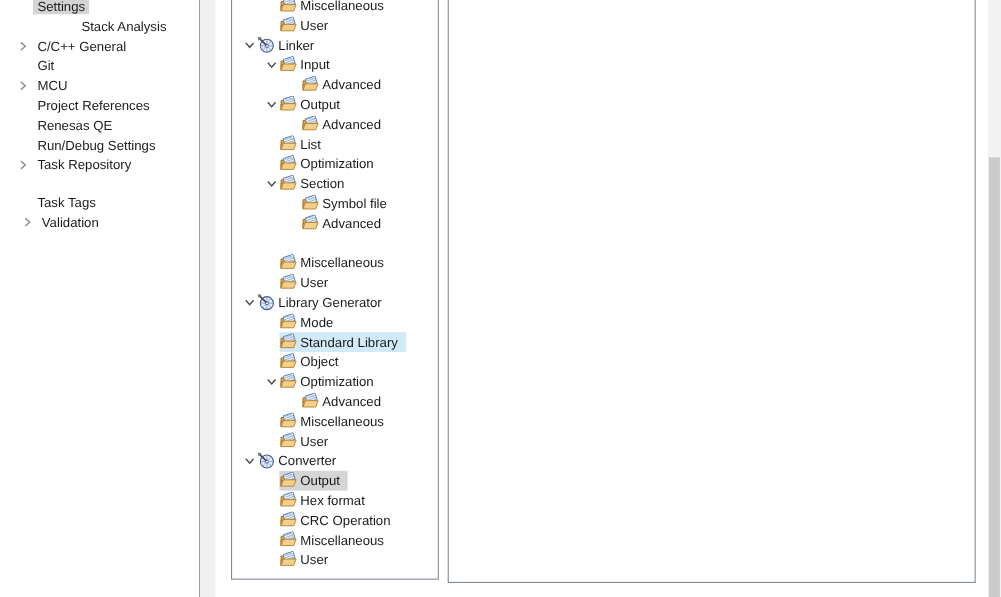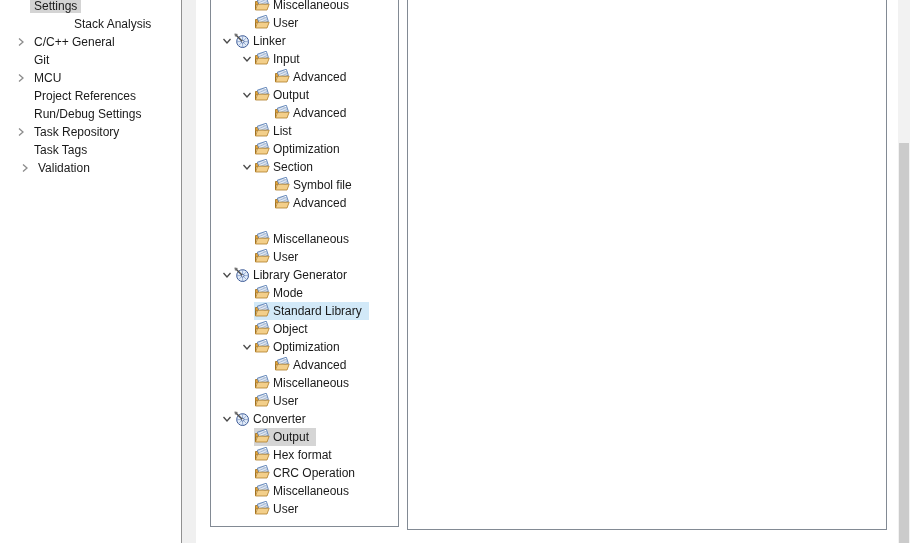--- a/index.html
+++ b/index.html
@@ -70,31 +70,35 @@
           </svg>
         </span>
         <span class="slabel">MCU</span>
       </div>
       <div class="srow" style="padding-left: 12px;">
         <span class="arrow-slot"></span>
         <span class="slabel">Project References</span>
       </div>
       <div class="srow" style="padding-left: 12px;">
         <span class="arrow-slot"></span>
+        <span class="slabel">Renesas QE</span>
+      </div>
+      <div class="srow" style="padding-left: 12px;">
+        <span class="arrow-slot"></span>
         <span class="slabel">Run/Debug Settings</span>
       </div>
       <div class="srow" style="padding-left: 12px;">
         <span class="arrow-slot">
           <svg width="12" height="12" viewBox="0 0 12 12">
             <path d="M4 2.5 L8 6 L4 9.5" fill="none" stroke="#8c8c8c" stroke-width="1.3"></path>
           </svg>
         </span>
         <span class="slabel">Task Repository</span>
       </div>
-      <div class="srow" style="padding-left: 12px;">
+      <div class="srow" style="padding-left: 12px; margin-top: 16px;">
         <span class="arrow-slot"></span>
         <span class="slabel">Task Tags</span>
       </div>
       <div class="srow" style="padding-left: 16px;">
         <span class="arrow-slot">
           <svg width="12" height="12" viewBox="0 0 12 12">
             <path d="M4 2.5 L8 6 L4 9.5" fill="none" stroke="#8c8c8c" stroke-width="1.3"></path>
           </svg>
         </span>
         <span class="slabel">Validation</span>

